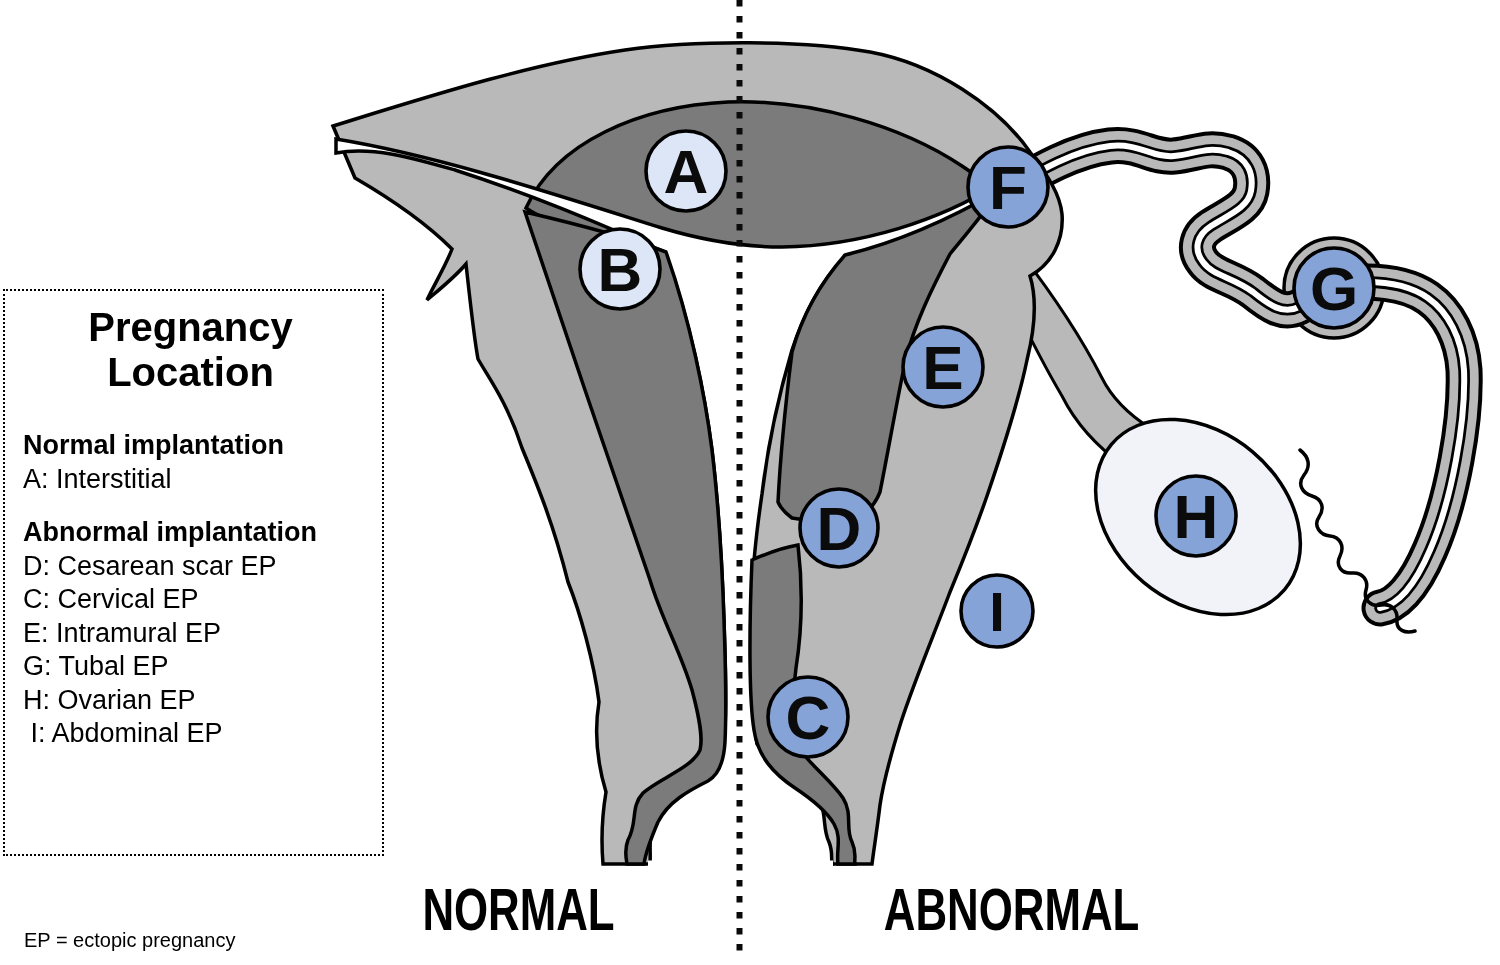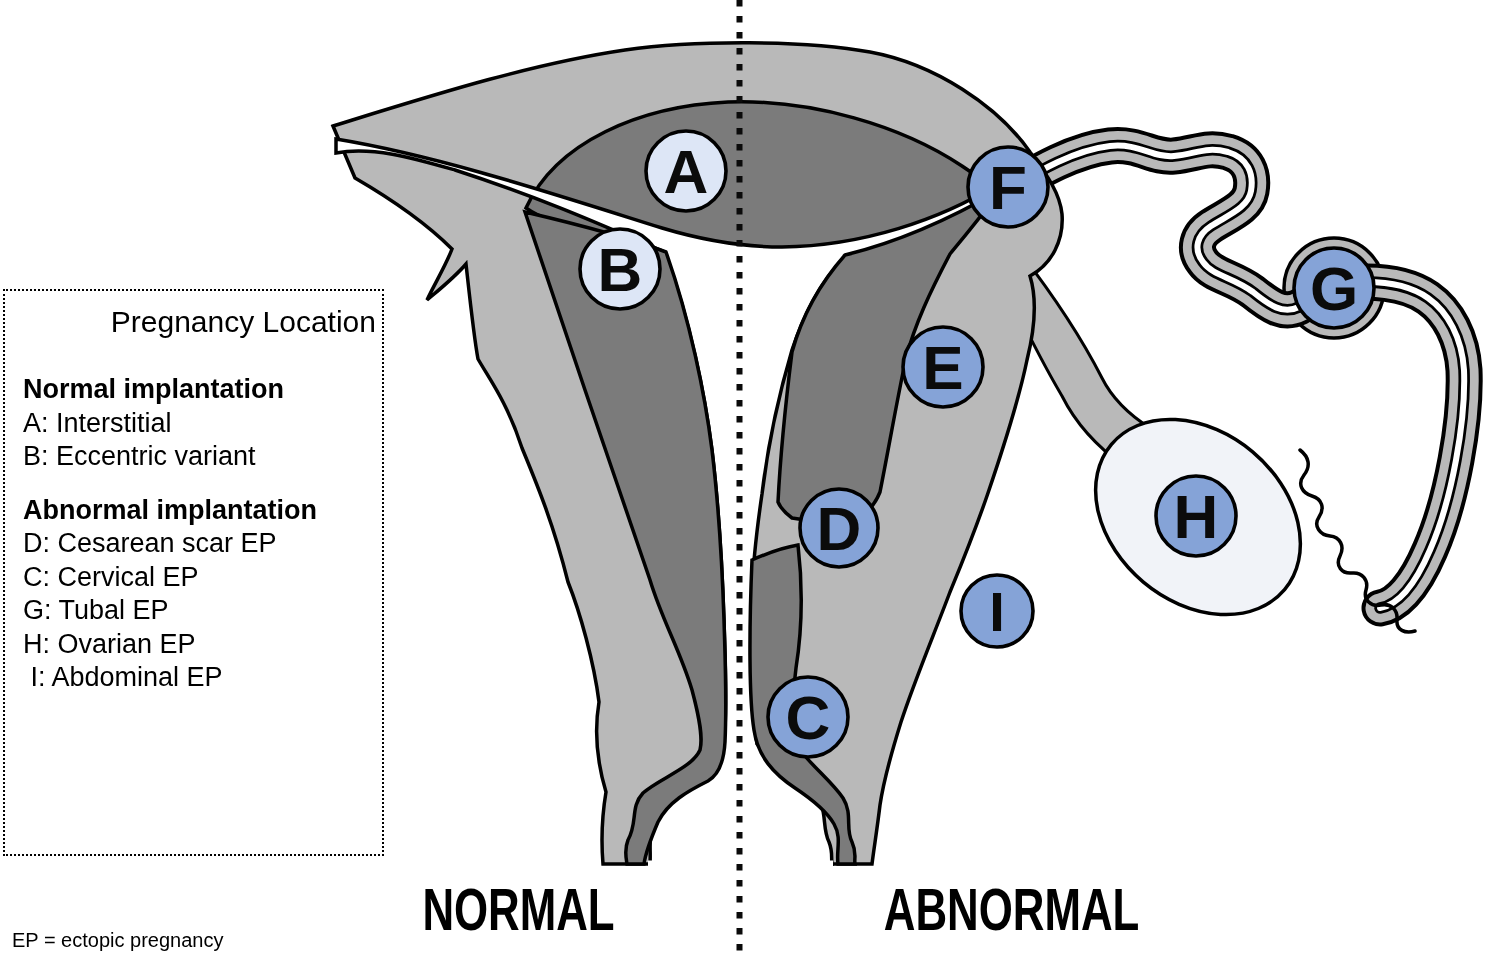--- a/index.html
+++ b/index.html
@@ -8,34 +8,34 @@
     font-family:"Liberation Sans", sans-serif;color:#000;overflow:hidden;
   }
   #stage{position:absolute;left:0;top:0;width:1500px;height:965px;}
   svg{position:absolute;left:0;top:0;}
 
   .legend{
     position:absolute;left:3px;top:289px;width:381px;height:567px;
     border:2px dotted #000;background:#fff;box-sizing:border-box;
     padding:8px 6px 0 0;
   }
-  .legend-title{font-size:30px;font-weight:400;text-align:right;margin:6px 0 0 0;letter-spacing:0;}
+  .legend-title{font-size:40px;font-weight:700;text-align:center;margin:6px 0 0 0;letter-spacing:0;}
   .legend-sec{margin:34px 0 0 18px;}
   .legend-sec.second{margin-top:20px;}
   .legend-header{font-size:27px;line-height:33.5px;font-weight:700;}
   .legend-item{font-size:27px;line-height:33.5px;font-weight:400;white-space:pre-wrap;}
 
   .side-label{
     position:absolute;top:880px;font-size:60px;font-weight:700;line-height:1;
     transform:scaleX(.73);transform-origin:center;white-space:nowrap;text-align:center;
   }
   .side-label.left{left:390px;width:240px;}
   .side-label.right{left:846px;width:280px;}
 
-  .footnote{position:absolute;left:12px;top:929px;font-size:20px;font-weight:400;}
+  .footnote{position:absolute;left:24px;top:929px;font-size:20px;font-weight:400;}
 
   .marker-letter{font-size:62px;font-weight:700;}
   .marker-letter.small{font-size:56px;}
 </style>
 </head>
 <body>
 
 <div id="stage">
 
   <svg width="1500" height="965" viewBox="0 0 1500 965">
@@ -204,27 +204,27 @@
       <text x="997" y="631" text-anchor="middle" class="marker-letter small" fill="#0b0b0b">I</text>
     </g>
   </svg>
 
   <div class="legend">
     <div class="legend-title">Pregnancy Location</div>
 
     <div class="legend-sec">
       <div class="legend-header">Normal implantation</div>
       <div class="legend-item">A: Interstitial</div>
-      <div class="legend-item">B: Eccentric variant</div>
     </div>
 
     <div class="legend-sec second">
       <div class="legend-header">Abnormal implantation</div>
       <div class="legend-item">D: Cesarean scar EP</div>
       <div class="legend-item">C: Cervical EP</div>
+      <div class="legend-item">E: Intramural EP</div>
       <div class="legend-item">G: Tubal EP</div>
       <div class="legend-item">H: Ovarian EP</div>
       <div class="legend-item"> I: Abdominal EP</div>
     </div>
   </div>
 
   <div class="side-label left">NORMAL</div>
   <div class="side-label right">ABNORMAL</div>
 
   <div class="footnote">EP = ectopic pregnancy</div>

